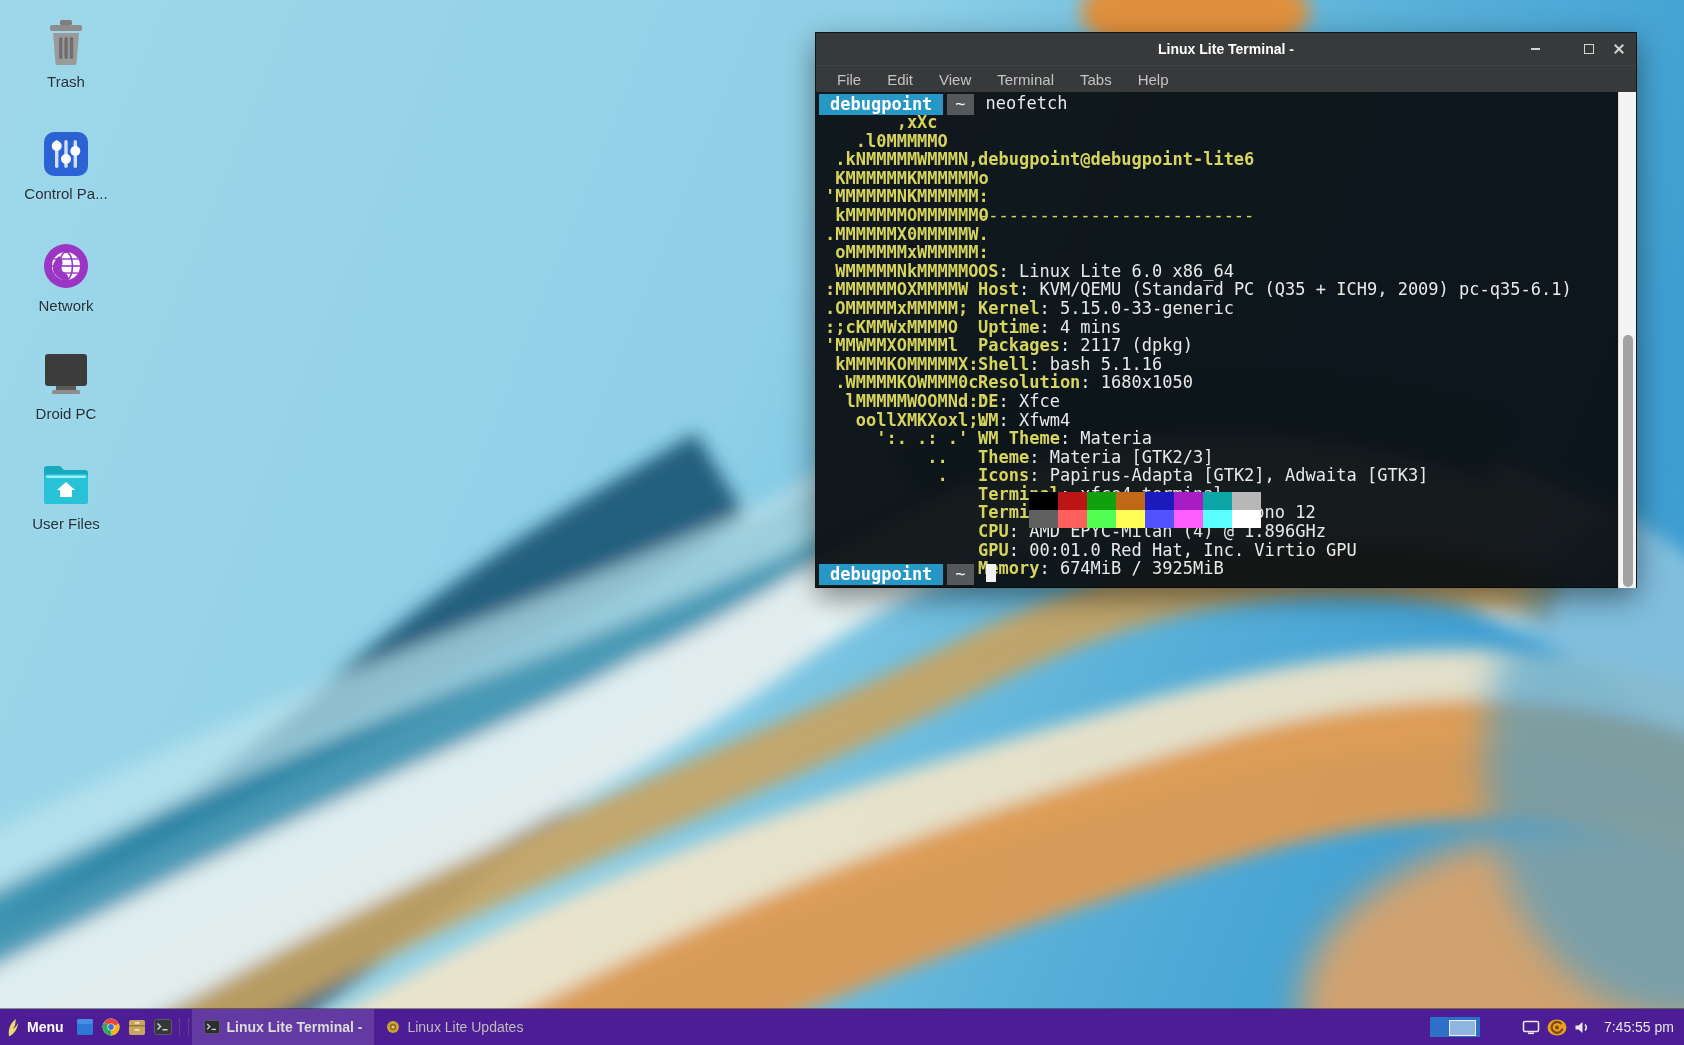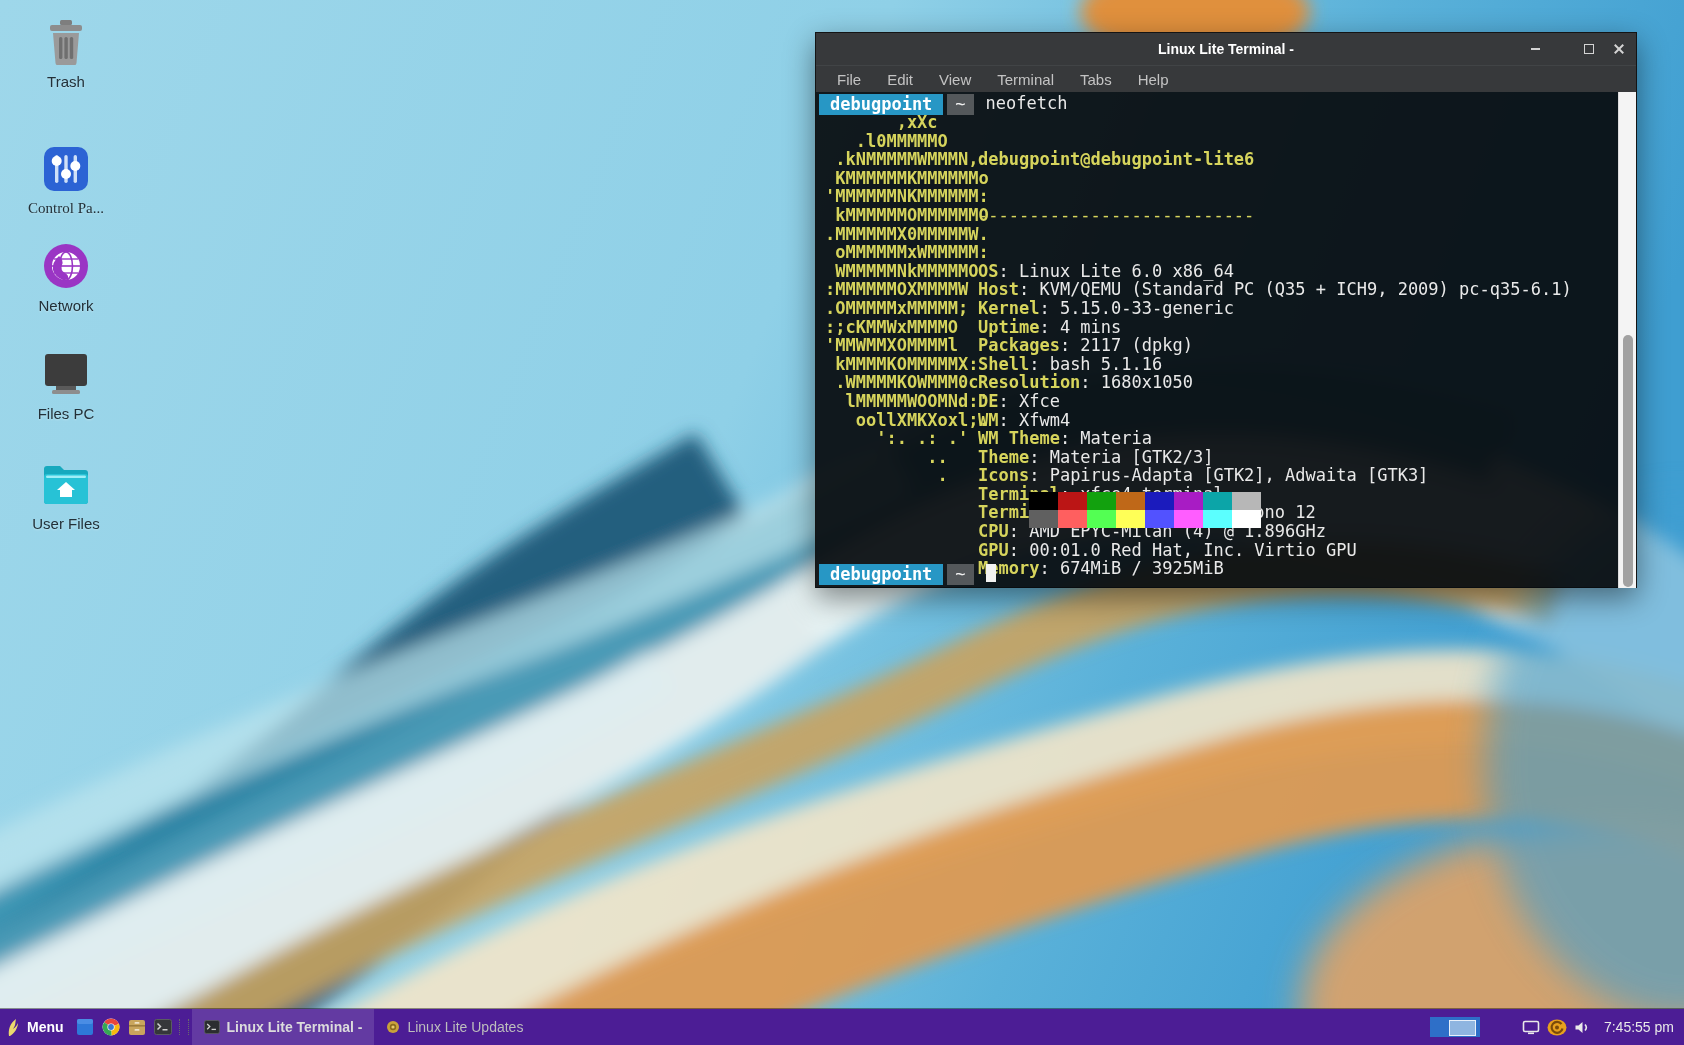--- a/index.html
+++ b/index.html
@@ -109,21 +109,21 @@
         <rect x="6" y="6" width="32" height="6" rx="2" fill="#8d8d8d"></rect>
         <path d="M9,14 h26 l-2.5,30 a3,3 0 0 1 -3,2.5 h-15 a3,3 0 0 1 -3,-2.5 Z" fill="#9a9a9a"></path>
         <rect x="15" y="18" width="3.4" height="22" rx="1.6" fill="#6f6f6f"></rect>
         <rect x="20.4" y="18" width="3.4" height="22" rx="1.6" fill="#6f6f6f"></rect>
         <rect x="25.8" y="18" width="3.4" height="22" rx="1.6" fill="#6f6f6f"></rect>
       </svg>
     </span>
     <span class="lbl">Trash</span>
   </div>
 
-  <div class="desk-icon" style="top:145px;font-family:Liberation Serif, serif;">
+  <div class="desk-icon" style="top:130px;">
     <span class="glyph">
       <svg width="46" height="46" viewBox="0 0 46 46">
         <rect x="1" y="1" width="44" height="44" rx="10" fill="#2c63d4"></rect>
         <rect x="12" y="9" width="3.4" height="28" rx="1.7" fill="#cfe0f8"></rect>
         <rect x="21.3" y="9" width="3.4" height="28" rx="1.7" fill="#cfe0f8"></rect>
         <rect x="30.6" y="9" width="3.4" height="28" rx="1.7" fill="#cfe0f8"></rect>
         <circle cx="13.7" cy="15" r="5" fill="#ffffff"></circle>
         <circle cx="23" cy="28" r="5" fill="#ffffff"></circle>
         <circle cx="32.3" cy="20" r="5" fill="#ffffff"></circle>
       </svg>
@@ -147,21 +147,21 @@
   </div>
 
   <div class="desk-icon" style="top:350px;">
     <span class="glyph">
       <svg width="48" height="44" viewBox="0 0 48 44">
         <rect x="3" y="2" width="42" height="32" rx="3" fill="#3c3c3c"></rect>
         <rect x="14" y="34" width="20" height="4" fill="#5a5a5a"></rect>
         <rect x="10" y="38" width="28" height="4" rx="1.5" fill="#8d8d8d"></rect>
       </svg>
     </span>
-    <span class="lbl">Files PC</span>
+    <span class="lbl">Droid PC</span>
   </div>
 
   <div class="desk-icon" style="top:460px;">
     <span class="glyph">
       <svg width="48" height="42" viewBox="0 0 48 42">
         <path d="M2,6 a3,3 0 0 1 3,-3 h13 l4,4 h21 a3,3 0 0 1 3,3 v28 a3,3 0 0 1 -3,3 h-38 a3,3 0 0 1 -3,-3 Z" fill="#17a9be"></path>
         <rect x="2" y="11" width="44" height="30" rx="3" fill="#27c2d6"></rect>
         <rect x="4" y="12.5" width="40" height="2.4" rx="1.2" fill="#9feef7"></rect>
         <path d="M24,19 l9,8 h-3 v7 h-12 v-7 h-3 Z" fill="#ffffff"></path>
       </svg>

